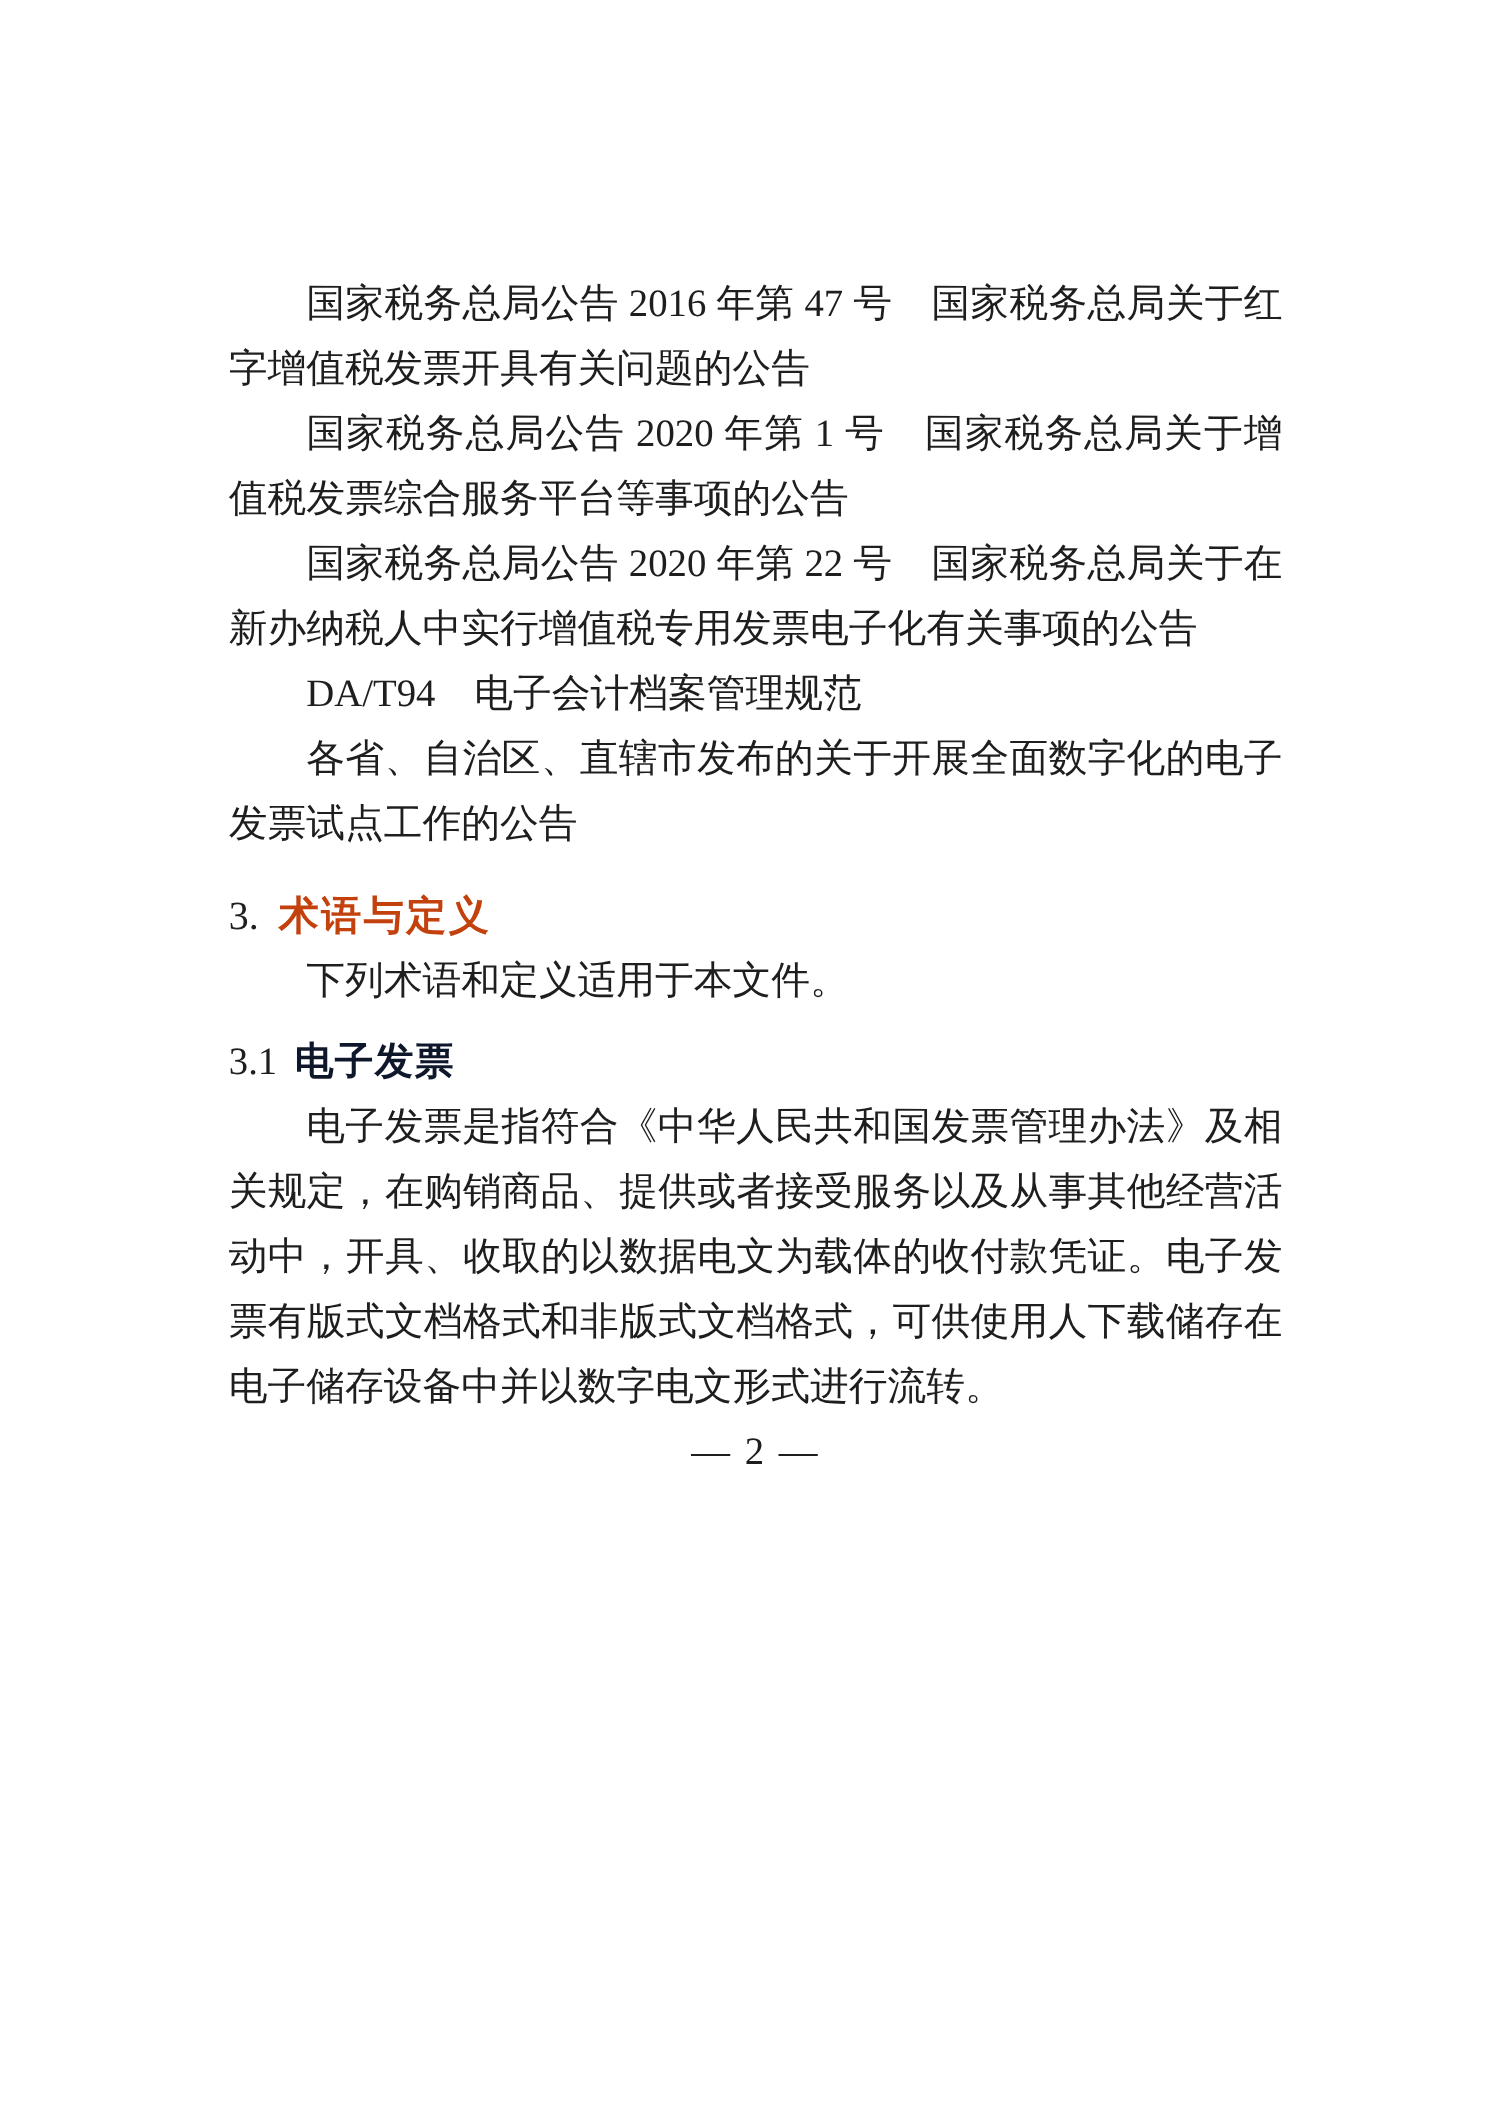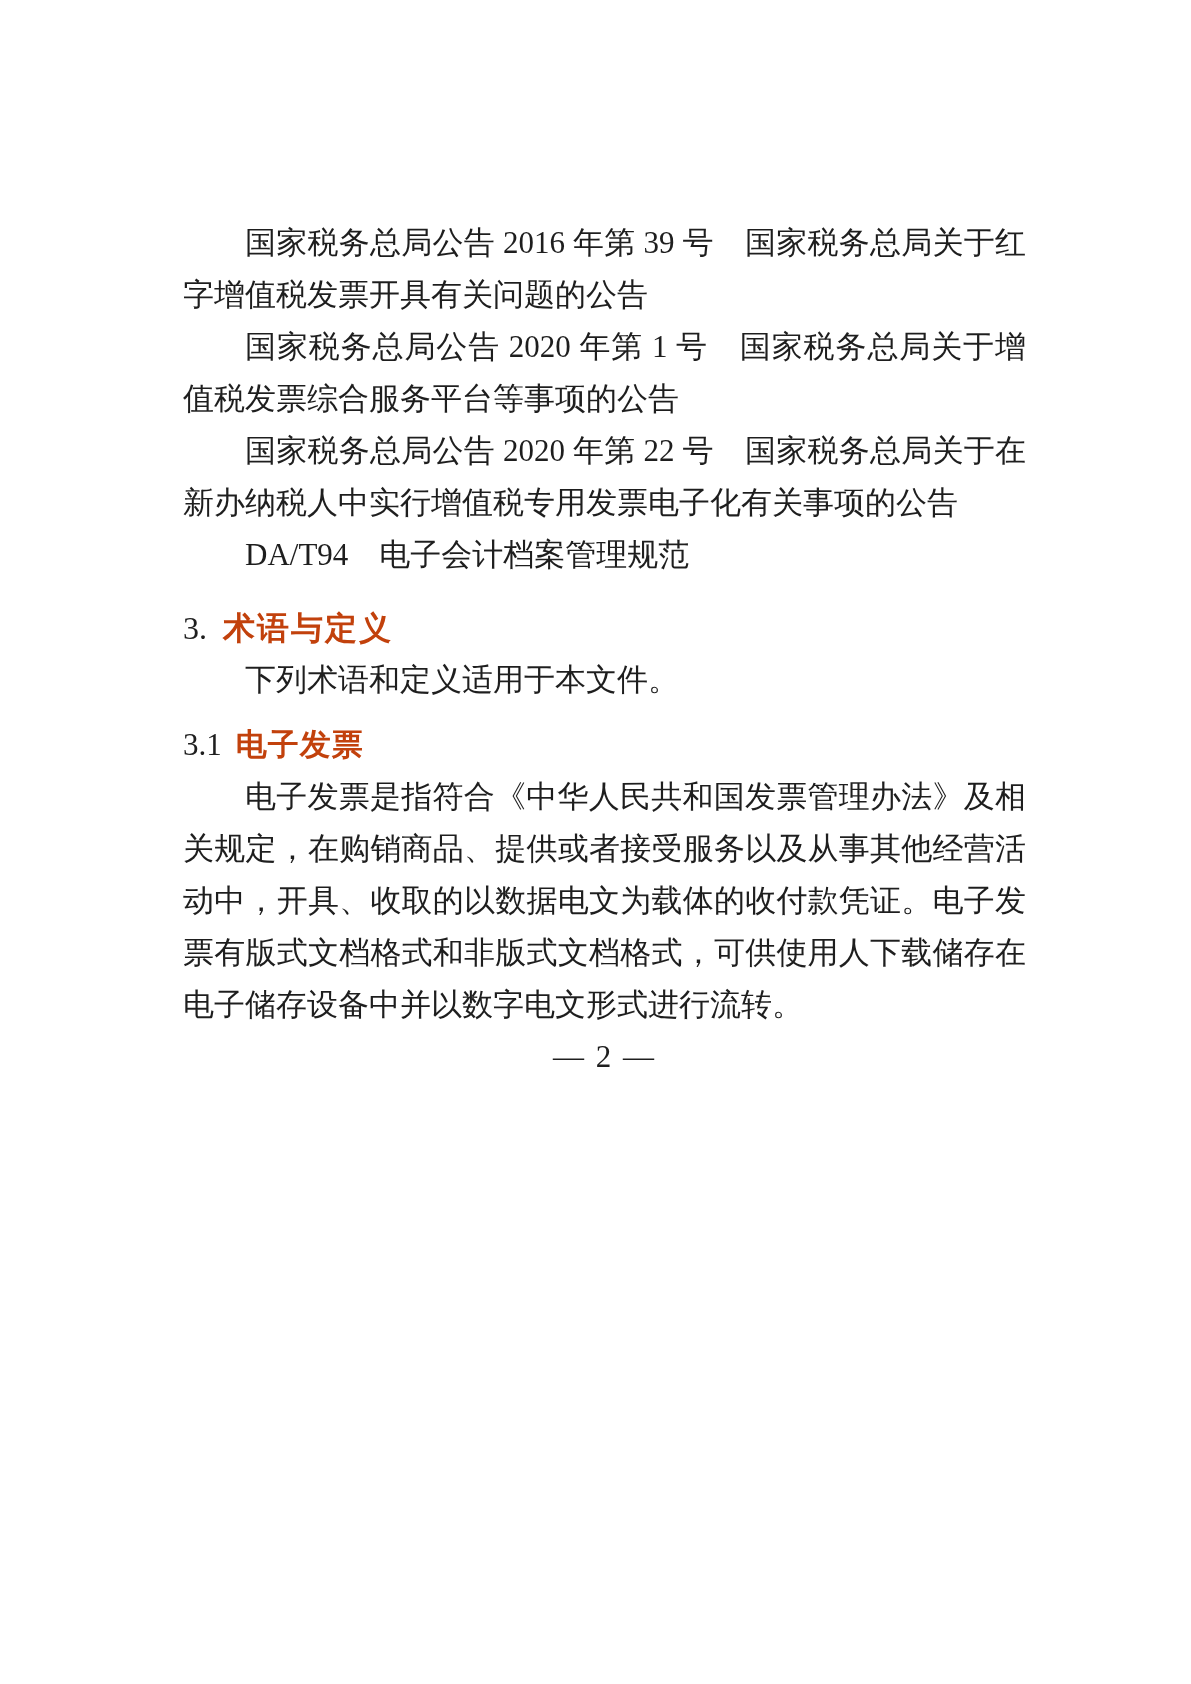--- a/index.html
+++ b/index.html
@@ -56,43 +56,44 @@
   .sub-num {
     font-family: "Liberation Serif", "DejaVu Serif", serif;
     font-weight: 400;
     margin-top: 26px;
   }
   .sub-title {
     font-family: "Liberation Sans", "DejaVu Sans", sans-serif;
     font-weight: 700;
     margin-left: 14px;
     letter-spacing: 1px;
-    color: #c2410c;
+    color: #0f172a;
   }
   .para-first {
     margin-top: 10px;
   }
   .page-footer {
     margin-top: 0;
     text-align: center;
     font-size: 31px;
     line-height: 52px;
     letter-spacing: 2px;
   }
 </style>
 </head>
 <body>
 
 <div class="page">
   <div class="content">
 
-    <p>国家税务总局公告 2016 年第 39 号　国家税务总局关于红字增值税发票开具有关问题的公告</p>
+    <p>国家税务总局公告 2016 年第 47 号　国家税务总局关于红字增值税发票开具有关问题的公告</p>
     <p>国家税务总局公告 2020 年第 1 号　国家税务总局关于增值税发票综合服务平台等事项的公告</p>
     <p>国家税务总局公告 2020 年第 22 号　国家税务总局关于在新办纳税人中实行增值税专用发票电子化有关事项的公告</p>
     <p>DA/T94　电子会计档案管理规范</p>
+    <p>各省、自治区、直辖市发布的关于开展全面数字化的电子发票试点工作的公告</p>
 
     <div class="section-heading">
       <span class="sec-num">3.</span><span class="sec-title">术语与定义</span>
     </div>
 
     <p class="intro">下列术语和定义适用于本文件。</p>
 
     <div class="subsection-heading">
       <span class="sub-num">3.1</span><span class="sub-title">电子发票</span>
     </div>

